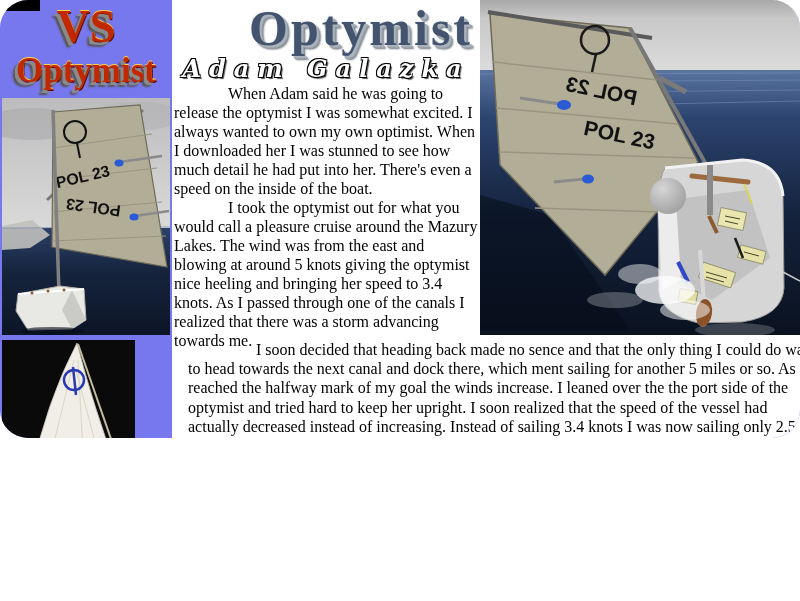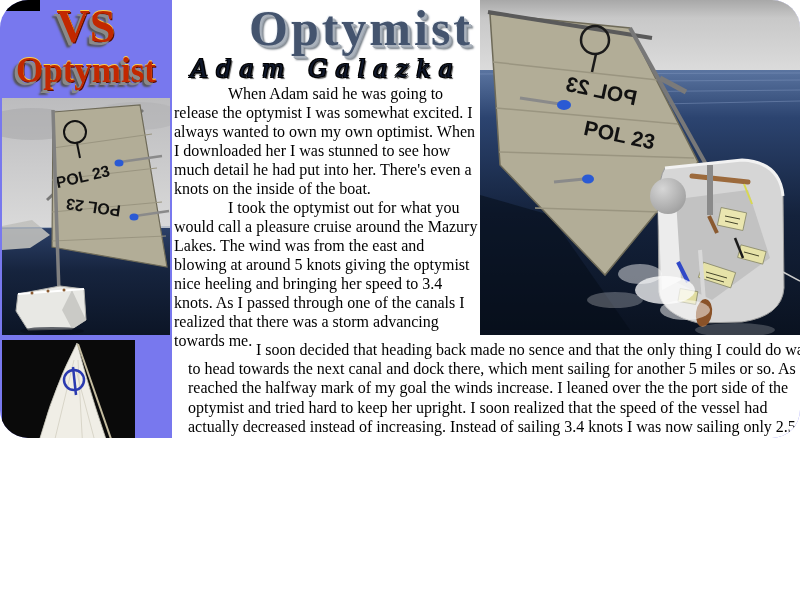--- a/index.html
+++ b/index.html
@@ -15,22 +15,22 @@
   .mast-mag{display:block;font-family:"Liberation Serif",serif;
     font-weight:bold;font-size:35px;line-height:38px;color:#c22800;letter-spacing:0px;
     text-shadow:-3px 3px 0 #8a8a8a,-5px 5px 2px #555,0 -1px 0 #ffd24a,1px 1px 0 #5a1000;}
   
   .content-panel{left:172px;top:0;width:628px;height:575px;background:#ffffff;}
   .article-title{left:172px;top:0px;width:308px;text-align:center;
     font-family:"Liberation Serif",serif;font-weight:bold;font-size:50px;line-height:56px;
     letter-spacing:3px;color:#44546e;
     text-shadow:2px 2px 0 #aab2bc,3px 3px 0 #98a0aa,4px 4px 2px #707880,-1px -1px 0 #f0f4f8;padding-left:35px;}
   .article-author{left:172px;top:56px;width:308px;text-align:center;
-    font-family:"DejaVu Serif",serif;font-style:italic;font-weight:normal;
-    font-size:24px;line-height:26px;letter-spacing:8px;color:#0f172a;
+    font-family:"DejaVu Serif",serif;font-style:italic;font-weight:bold;
+    font-size:24px;line-height:26px;letter-spacing:8px;color:#ffffff;
     text-shadow:1px 1px 0 #000,-1px -1px 0 #000,1px -1px 0 #000,-1px 1px 0 #000,2px 2px 1px #555;}
   .col-text{left:174px;top:84px;width:305px;font-size:16px;line-height:19px;color:#000;}
   .col-text p,.wide-text p{margin:0;}
   .indent1{text-indent:54px;}
   .indent3{text-indent:68px;}
   .wide-text{left:188px;top:340px;width:624px;font-size:16px;line-height:19.2px;color:#000;}
   svg{display:block;}
 </style>
 </head>
 <body>
@@ -214,21 +214,21 @@
       <circle cx="40" cy="173" r="3" fill="#b22420"></circle>
     </g>
     <polygon points="0,148 18,143 13,173 0,169" fill="#ddd8c8"></polygon>
     <rect x="74" y="184" width="13" height="14" fill="#d8d2c0" transform="rotate(4 80 191)"></rect>
   </svg>
 
   <div class="abs article-title">Optymist</div>
   <div class="abs article-author">Adam Galazka</div>
 
   <div class="abs col-text">
-    <p class="indent1">When Adam said he was going to release the optymist I was somewhat excited. I always wanted to own my own optimist. When I downloaded her I was stunned to see how much detail he had put into her. There's even a knots on the inside of the boat.</p>
+    <p class="indent1">When Adam said he was going to release the optymist I was somewhat excited. I always wanted to own my own optimist. When I downloaded her I was stunned to see how much detail he had put into her. There's even a speed on the inside of the boat.</p>
     <p class="indent1">I took the optymist out for what you would call a pleasure cruise around the Mazury Lakes. The wind was from the east and blowing at around 5 knots giving the optymist nice heeling and bringing her speed to 3.4 knots. As I passed through one of the canals I realized that there was a storm advancing towards me.</p>
   </div>
 
   <div class="abs wide-text">
     <p class="indent3">I soon decided that heading back made no sence and that the only thing I could do was to head towards the next canal and dock there, which ment sailing for another 5 miles or so. As I reached the halfway mark of my goal the winds increase. I leaned over the the port side of the optymist and tried hard to keep her upright. I soon realized that the speed of the vessel had actually decreased instead of increasing. Instead of sailing 3.4 knots I was now sailing only 2.5 knot, which slowed my attempts to make it to shelter. After an hour or so of battling the wind I dorpped the sail and began paddeling towards the canal. After paddeling at 5.5 knots for about fifteen minutes I reached the safty of the canal. I paddeled to shore and pulled the optymist on to the bank and then went into the bar  to  waited the storm out. When it passed I left the small bar and sailed back to where i had left from feeling lucky that I was alive after the  heavy rain  that had pased only a few minutes after went inside the bar.</p>
   </div>
 
 </div>
 
 </body></html>

